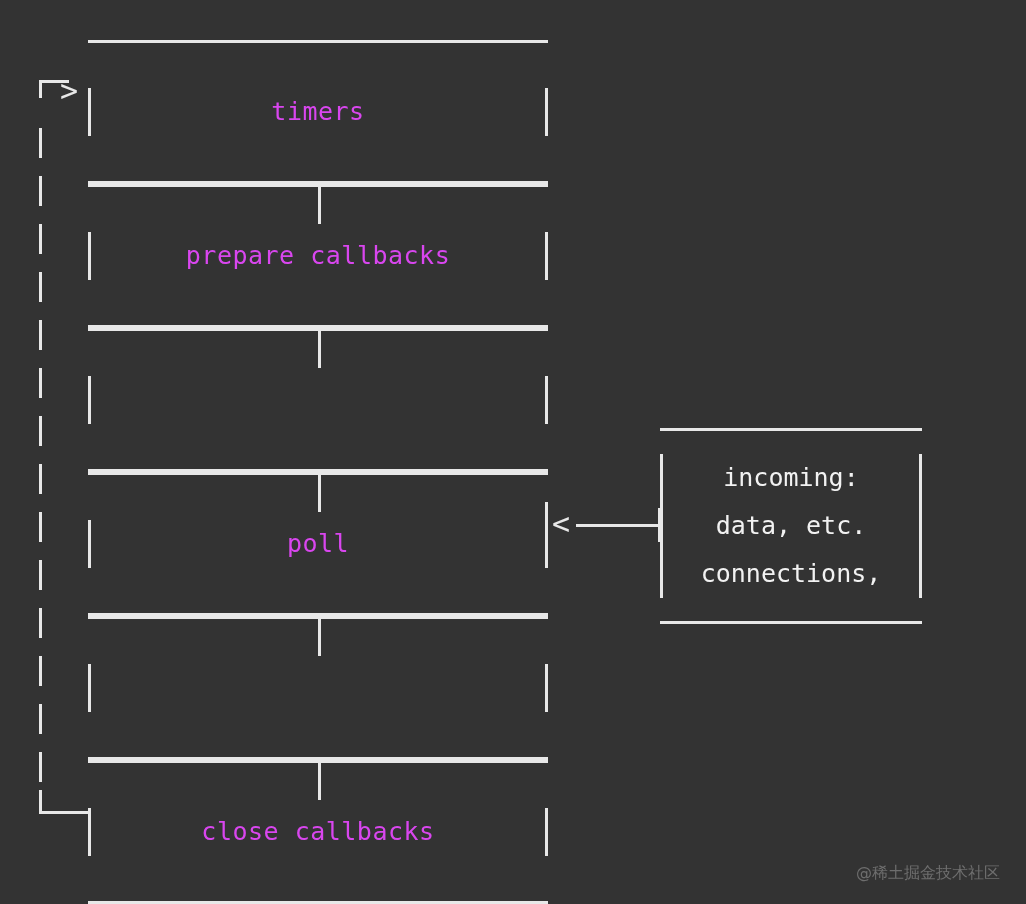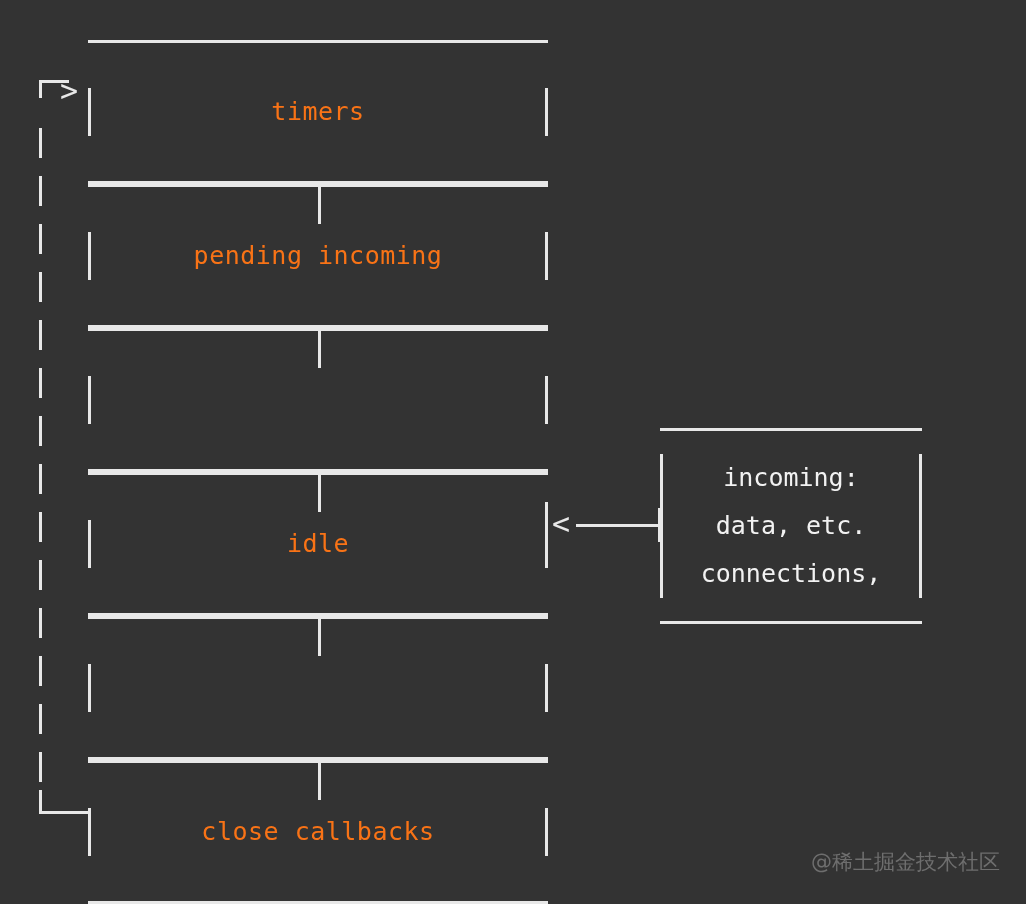--- a/index.html
+++ b/index.html
@@ -17,21 +17,21 @@
     left:88px;width:460px;
     height:144px;
   }
   .phase .top   {position:absolute;left:0;   top:0;    width:460px;height:3px;background:#e8e8e8;}
   .phase .bot   {position:absolute;left:0;   bottom:0; width:460px;height:3px;background:#e8e8e8;}
   .phase .lft   {position:absolute;left:0;   top:48px; width:3px;height:48px;background:#e8e8e8;}
   .phase .rgt   {position:absolute;right:0;  top:48px; width:3px;height:48px;background:#e8e8e8;}
   .phase .lbl{
     position:absolute;left:0;right:0;top:48px;height:48px;
     line-height:48px;text-align:center;
-    font-size:25px;color:#f97316;
+    font-size:25px;color:#d946ef;
     letter-spacing:0.5px;
     white-space:pre;
   }
 
   
   .conn{position:absolute;left:318px;width:3px;height:22px;background:#e8e8e8;}
 
   
   .loopbar{position:absolute;left:39px;width:3px;height:30px;background:#e8e8e8;}
 
@@ -63,23 +63,23 @@
   #poll-arrow-shaft{position:absolute;left:576px;top:524px;width:84px;height:3px;background:#e8e8e8;}
   #poll-arrow-tail {position:absolute;left:658px;top:508px;width:3px;height:34px;background:#e8e8e8;}
   #poll-arrow-head {
     position:absolute;left:552px;top:509px;width:30px;height:32px;
     font-size:30px;line-height:30px;color:#e8e8e8;
   }
   #poll-box-outer-edge{position:absolute;left:545px;top:502px;width:3px;height:46px;background:#e8e8e8;}
 
   
   #watermark{
-    position:absolute;right:26px;bottom:28px;
+    position:absolute;right:26px;bottom:20px;
     font-family:"DejaVu Sans","Liberation Sans",sans-serif;
-    font-size:21px;color:#6e6e6e;white-space:pre;
+    font-size:16px;color:#6e6e6e;white-space:pre;
   }
 </style>
 </head>
 <body>
 
 <div id="stage">
 
   <div>
     <div id="arrow-in-corner-v"></div>
     <div id="arrow-in-corner-h"></div>
@@ -116,38 +116,38 @@
         <div class="bot"></div>
         <div class="lbl">timers</div>
       </div>
       <div class="conn" style="top: 186px;"></div>
       <div class="conn" style="top: 202px;"></div>
       <div class="phase" style="top: 184px;">
         <div class="top"></div>
         <div class="lft"></div>
         <div class="rgt"></div>
         <div class="bot"></div>
-        <div class="lbl">pending incoming</div>
+        <div class="lbl">prepare callbacks</div>
       </div>
       <div class="conn" style="top: 330px;"></div>
       <div class="conn" style="top: 346px;"></div>
       <div class="phase" style="top: 328px;">
         <div class="top"></div>
         <div class="lft"></div>
         <div class="rgt"></div>
         <div class="bot"></div>
       </div>
       <div class="conn" style="top: 474px;"></div>
       <div class="conn" style="top: 490px;"></div>
       <div class="phase" style="top: 472px;">
         <div class="top"></div>
         <div class="lft"></div>
         <div class="rgt"></div>
         <div class="bot"></div>
-        <div class="lbl">idle</div>
+        <div class="lbl">poll</div>
       </div>
       <div class="conn" style="top: 618px;"></div>
       <div class="conn" style="top: 634px;"></div>
       <div class="phase" style="top: 616px;">
         <div class="top"></div>
         <div class="lft"></div>
         <div class="rgt"></div>
         <div class="bot"></div>
       </div>
       <div class="conn" style="top: 762px;"></div>

